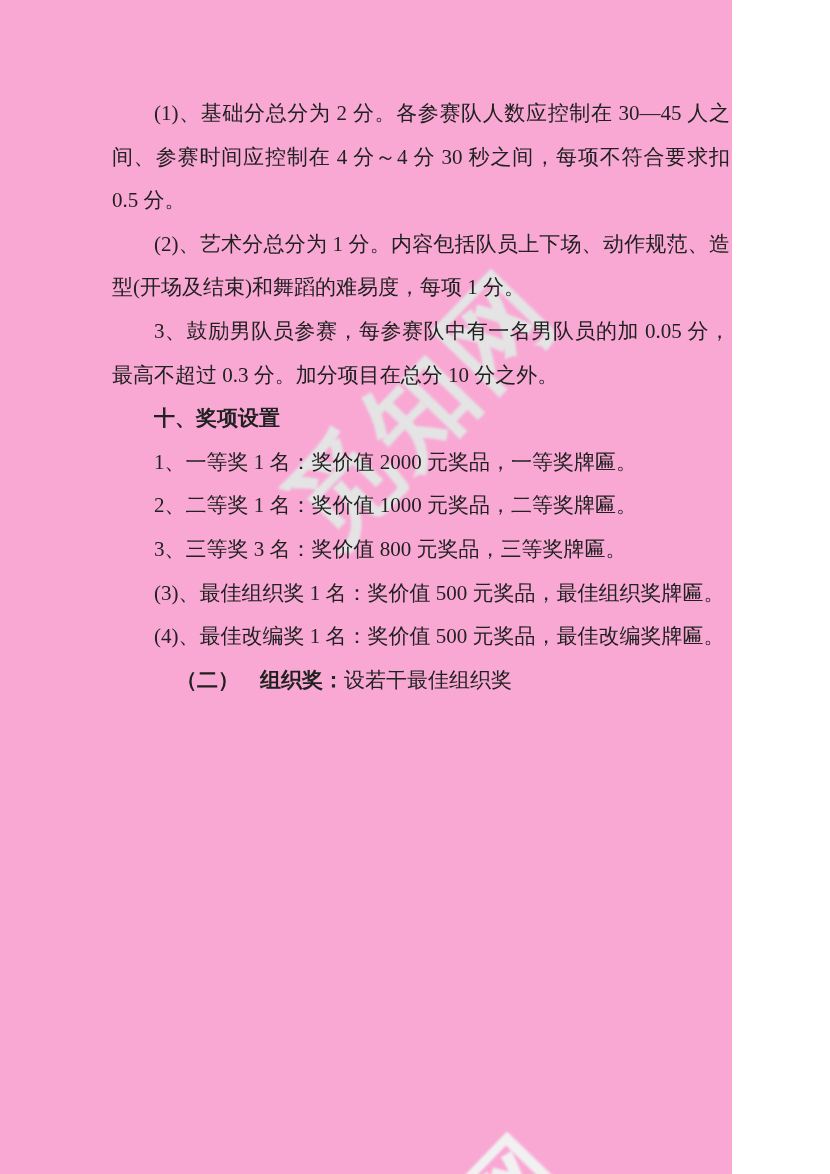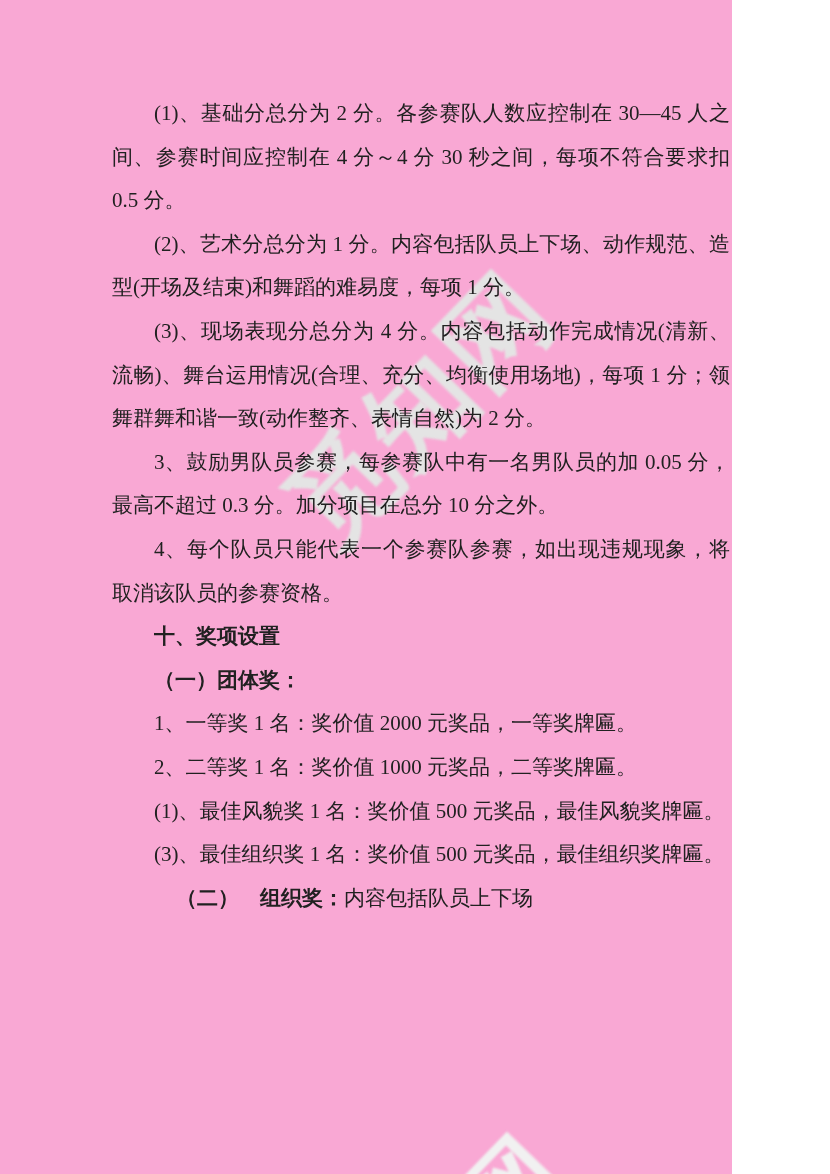--- a/index.html
+++ b/index.html
@@ -70,38 +70,36 @@
   <div class="watermark main">觅知网</div>
 
   <div class="watermark edge">觅知网</div>
 
   <div class="content">
 
     <p>(1)、基础分总分为 2 分。各参赛队人数应控制在 30—45 人之间、参赛时间应控制在 4 分～4 分 30 秒之间，每项不符合要求扣 0.5 分。</p>
 
     <p>(2)、艺术分总分为 1 分。内容包括队员上下场、动作规范、造型(开场及结束)和舞蹈的难易度，每项 1 分。</p>
 
-    <p>(3)、现场表现分总分为 4 分。内容包括动作完成情况(清新、流畅)、舞台运用情况(合理、充分、均衡使用场地)，每项 1 分；领舞群舞和谐一致(动作整齐、表情自然)为 2 分。</p>
 
     <p>3、鼓励男队员参赛，每参赛队中有一名男队员的加 0.05 分，最高不超过 0.3 分。加分项目在总分 10 分之外。</p>
 
-    <p>4、每个队员只能代表一个参赛队参赛，如出现违规现象，将取消该队员的参赛资格。</p>
 
     <p class="bold">十、奖项设置</p>
 
-    <p class="bold">（一）团体奖：</p>
 
     <p>1、一等奖 1 名：奖价值 2000 元奖品，一等奖牌匾。</p>
 
     <p>2、二等奖 1 名：奖价值 1000 元奖品，二等奖牌匾。</p>
 
+    <p>3、三等奖 3 名：奖价值 800 元奖品，三等奖牌匾。</p>
 
 
-    <p>(1)、最佳风貌奖 1 名：奖价值 500 元奖品，最佳风貌奖牌匾。</p>
 
 
     <p>(3)、最佳组织奖 1 名：奖价值 500 元奖品，最佳组织奖牌匾。</p>
 
+    <p>(4)、最佳改编奖 1 名：奖价值 500 元奖品，最佳改编奖牌匾。</p>
 
-    <p><span class="bold-run">（二）　组织奖：</span><span>内容包括队员上下场</span></p>
+    <p><span class="bold-run">（二）　组织奖：</span><span>设若干最佳组织奖</span></p>
 
   </div>
 </div>
 
 </body></html>

